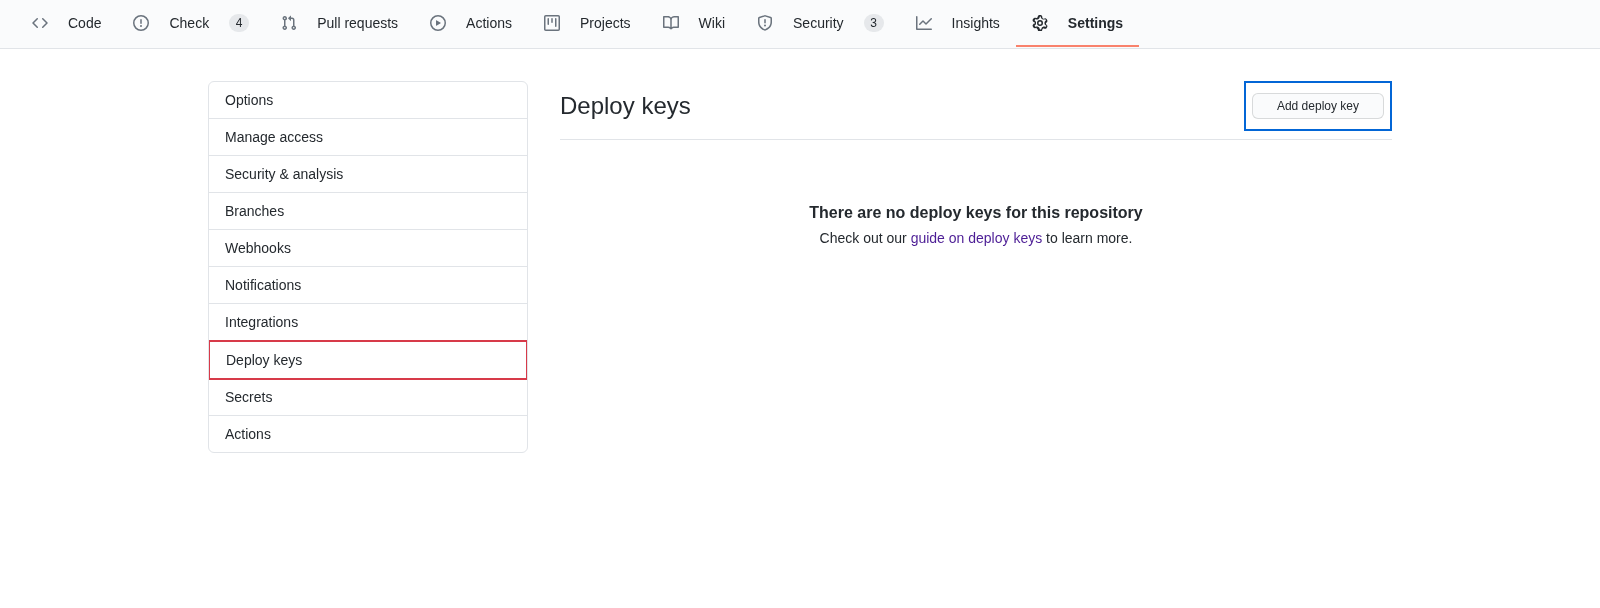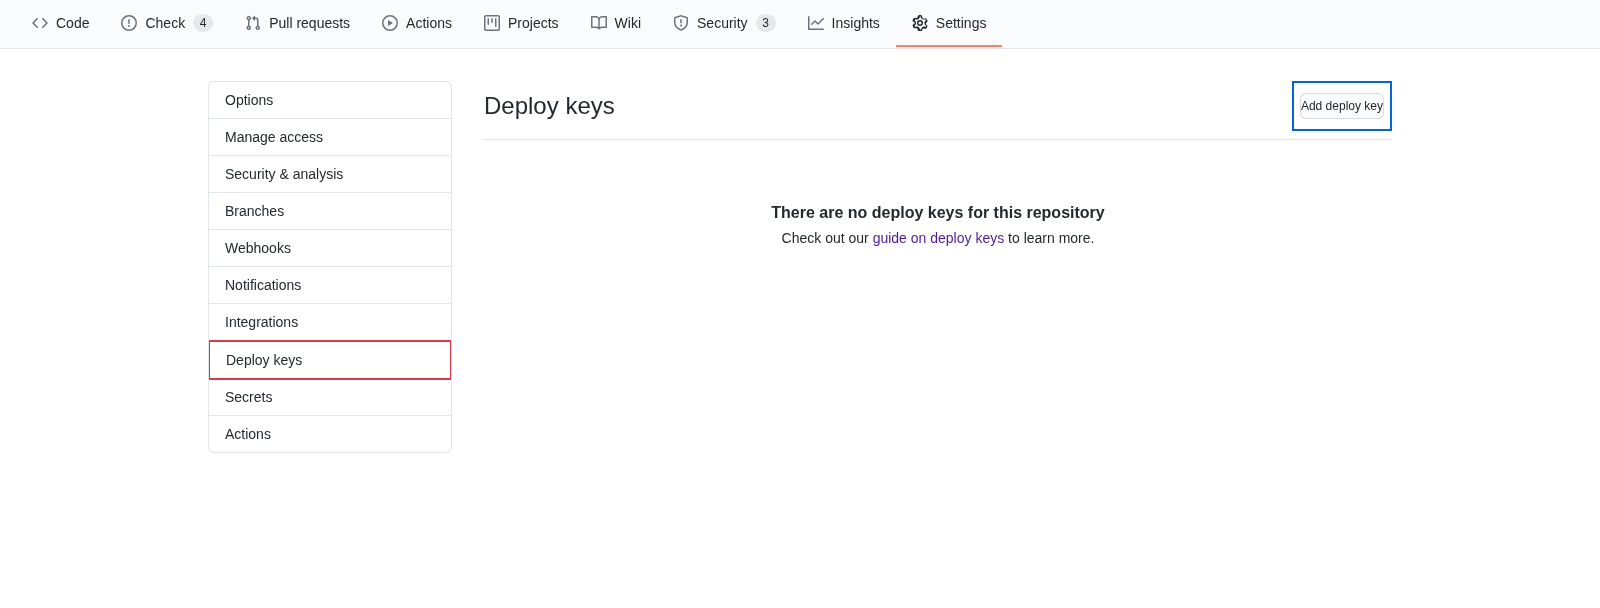--- a/index.html
+++ b/index.html
@@ -16,29 +16,29 @@
     .tabnav {
       display: flex;
       align-items: center;
       border-bottom: 1px solid #e1e4e8;
       padding: 0 16px;
       background: #fafbfc;
     }
     .tab {
       display: flex;
       align-items: center;
-      gap: 8px;
+      gap: 20px;
       padding: 14px 16px;
       color: #24292e;
       cursor: pointer;
       border-bottom: 2px solid transparent;
       text-decoration: none;
     }
     .tab.active {
-      font-weight: 400;
+      font-weight: 700;
       border-bottom-color: #f9826c;
     }
     .tab svg {
       fill: #6a737d;
     }
     .tab.active svg {
       fill: #24292e;
     }
     .counter {
       background: rgba(209,213,218,0.5);
@@ -51,21 +51,21 @@
       text-align: center;
     }
     .content {
       display: flex;
       max-width: 1216px;
       margin: 0 auto;
       padding: 32px 16px;
       gap: 32px;
     }
     .sidebar {
-      width: 244px;
+      width: 320px;
       flex-shrink: 0;
     }
     .menu {
       border: 1px solid #e1e4e8;
       border-radius: 6px;
       overflow: hidden;
       background: #ffffff;
     }
     .menu + .menu {
       margin-top: 16px;
@@ -102,21 +102,21 @@
       margin-bottom: 16px;
     }
     .subhead h2 {
       font-size: 24px;
       font-weight: 400;
     }
     .btn {
       background: #fafbfc;
       border: 1px solid rgba(27,31,35,0.15);
       border-radius: 6px;
-      padding: 5px 0;
+      padding: 5px 24px;
       font-size: 12px;
       font-weight: 500;
       cursor: pointer;
       color: #24292e;
     }
     .highlight-blue {
       border: 2px solid #0366d6;
       padding: 10px 6px;
       display: inline-block;
     }

